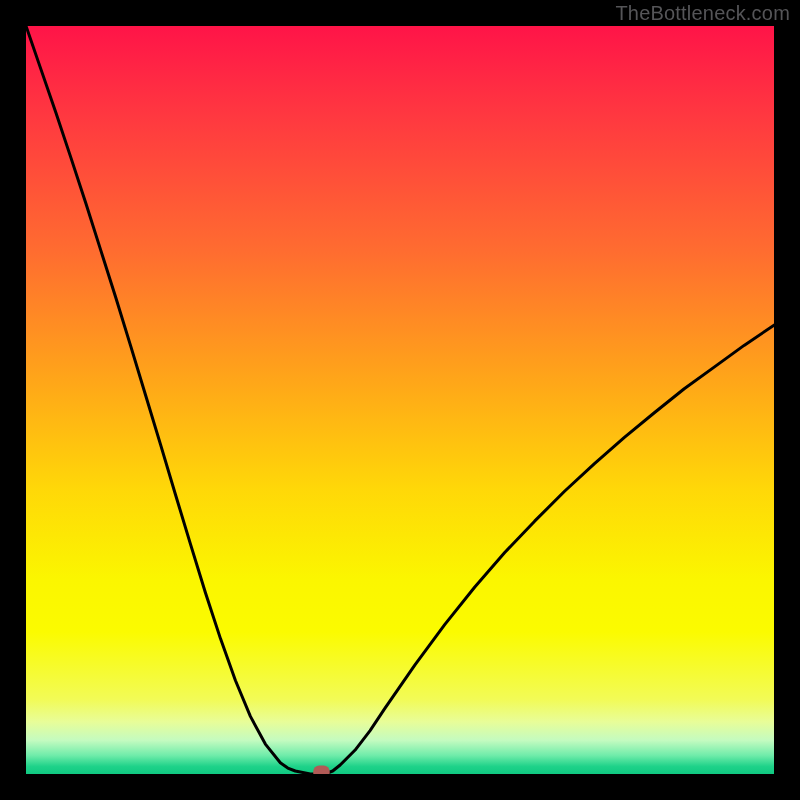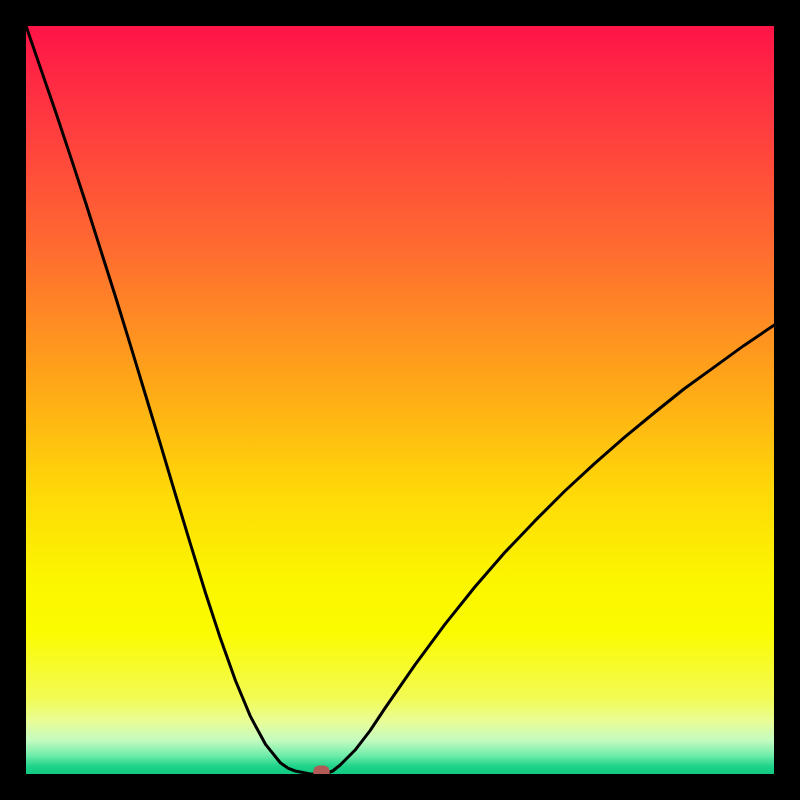--- a/index.html
+++ b/index.html
@@ -62,13 +62,14 @@
             <stop offset="97.5%" stop-color="#70ecaa"></stop>
             <stop offset="99%" stop-color="#1ed289"></stop>
             <stop offset="100%" stop-color="#10c982"></stop>
           </linearGradient>
       </defs>
       <rect x="0" y="0" width="748" height="748" fill="url(#bg-grad)"></rect>
       <path id="curve-path" d="M0.00 0.00 L14.96 43.38 L29.92 86.77 L44.88 131.65 L59.84 177.28 L74.80 224.40 L89.76 271.52 L104.72 320.14 L119.68 369.51 L134.64 418.88 L149.60 469.00 L164.56 518.36 L179.52 566.98 L194.48 612.61 L209.44 654.50 L224.40 690.40 L239.36 718.08 L254.32 736.78 L261.80 742.02 L269.28 745.01 L276.76 746.50 L284.24 748.00 L291.72 748.00 L299.20 748.00 L306.68 745.01 L314.16 739.02 L329.12 724.06 L344.08 704.62 L359.04 682.18 L388.96 638.79 L418.88 598.40 L448.80 561.00 L478.72 526.59 L508.64 495.18 L538.56 465.26 L568.48 437.58 L598.40 411.40 L628.32 386.72 L658.24 362.78 L688.16 341.09 L718.08 319.40 L748.00 299.20" fill="none" stroke="#000" stroke-width="3" stroke-linecap="round" stroke-linejoin="round"></path>
       <rect id="marker-rect" rx="6" ry="6" fill="#b15a56" x="287.23" y="739.50" width="16.46" height="13"></rect>
     </svg>
   </div>
+  <div class="watermark">TheBottleneck.com</div>
 </div>
 
 </body></html>

